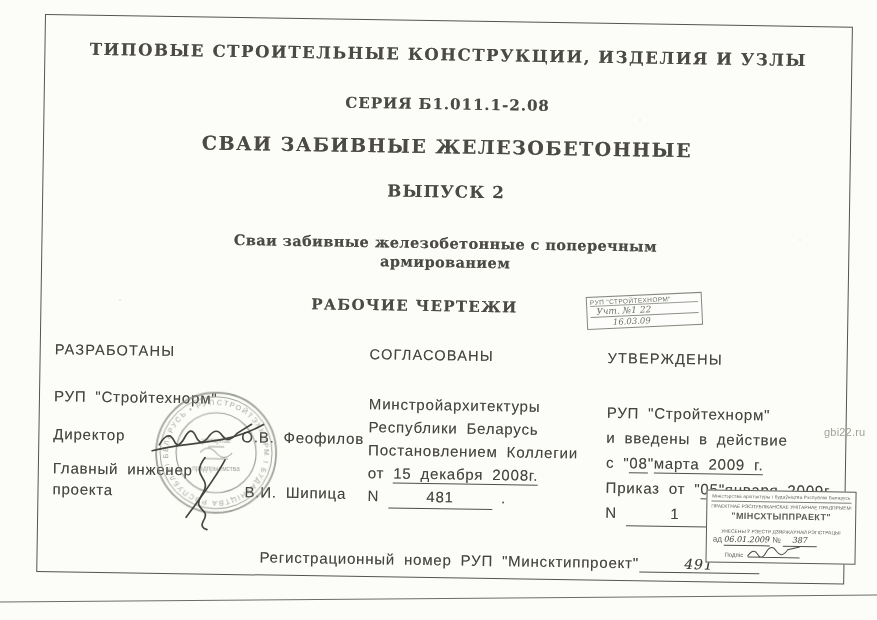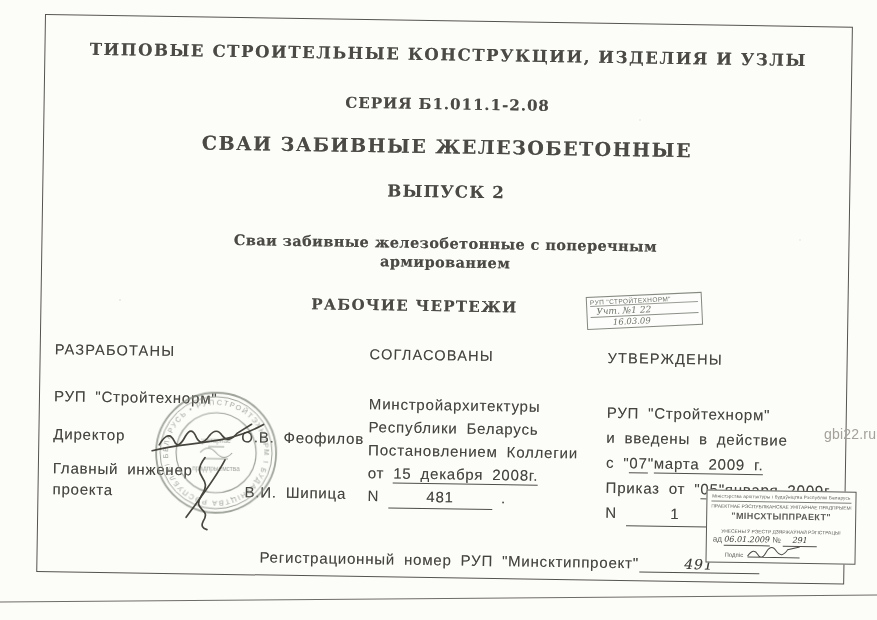--- a/index.html
+++ b/index.html
@@ -47,21 +47,21 @@
   
   .reg-stamp{position:absolute;left:668px;top:464px;width:140px;background:#fdfdfa;
         border:1.5px solid #5a5954;color:#5d5c57;padding:3px 4px 4px;text-align:center;}
   .reg-stamp .tiny{font-size:4.6px;letter-spacing:.2px;white-space:nowrap;overflow:hidden;
         border-bottom:.7px solid rgba(93,92,87,.8);padding-bottom:1.5px;margin-bottom:2px;}
   .reg-stamp .type{font-size:4.9px;white-space:nowrap;overflow:hidden;margin-bottom:2px;}
   .reg-stamp .name{font-size:9px;font-weight:700;letter-spacing:.4px;margin:2px 0 8px;}
   .reg-stamp .regd{font-size:4.9px;white-space:nowrap;overflow:hidden;margin-bottom:1px;}
   .reg-stamp .hrow{font-size:8px;text-align:left;padding-left:2px;white-space:nowrap;}
   .reg-stamp .srow{font-size:6px;text-align:left;padding-left:14px;display:flex;align-items:flex-end;gap:2px;}
-  .watermark{position:absolute;left:824px;top:426px;font-size:14px;color:#a3a199;
+  .watermark{position:absolute;left:824px;top:426px;font-size:11px;color:#a3a199;
         letter-spacing:.2px;}
   svg{display:block;}
 </style>
 </head>
 <body>
 
 <div class="page">
 
   <div class="frame">
 
@@ -133,21 +133,21 @@
       </div>
     </div>
 
     <div class="col draft" style="left:567px;top:326px;width:250px;">
       <div class="abs col-h" style="top:0;left:0;">УТВЕРЖДЕНЫ</div>
       <div class="abs" style="top:50px;left:0;line-height:25px;">
         <div class="rowline">РУП "Стройтехнорм"</div>
         <div class="rowline">и введены в действие</div>
         <div class="rowline">
           <span>с</span>
-          "<span class="u">07</span>"<span class="u">марта 2009 г.</span>
+          "<span class="u">08</span>"<span class="u">марта 2009 г.</span>
         </div>
         <div class="rowline">
           <span>Приказ от</span>
           "<span class="u">05</span>"<span class="u">января 2009г.</span>
         </div>
         <div class="rowline">
           <span>N</span>
           <span class="fill" style="min-width:98px;">1</span>
           <span>.</span>
         </div>
@@ -160,21 +160,21 @@
 
     <div class="reg-stamp">
       <div class="tiny">Міністэрства архітэктуры і будаўніцтва Рэспублікі Беларусь</div>
       <div class="type">ПРАЕКТНАЕ РЭСПУБЛІКАНСКАЕ УНІТАРНАЕ ПРАДПРЫЕМСТВА</div>
       <div class="name">"МІНСХТЫППРАЕКТ"</div>
       <div class="regd">УНЕСЕНЫ Ў РЭЕСТР ДЗЯРЖАЎНАЙ РЭГІСТРАЦЫІ</div>
       <div class="hrow">
         <span>ад</span>
         <span class="u hand">06.01.2009</span>
         <span>№</span>
-        <span class="u hand" style="min-width:34px;display:inline-block;text-align:center;">291</span>
+        <span class="u hand" style="min-width:34px;display:inline-block;text-align:center;">387</span>
       </div>
       <div class="srow">
         <span>Подпіс</span>
         <svg width="58" height="12" viewBox="0 0 58 12">
           <path d="M2,10 q6,-9 10,-2 q4,7 9,-3 q5,-8 10,0 q5,7 11,-2 l12,-3 M2,11 H54" fill="none" stroke="#4c4b46" stroke-width="1"></path>
         </svg>
       </div>
     </div>
 
   </div>

